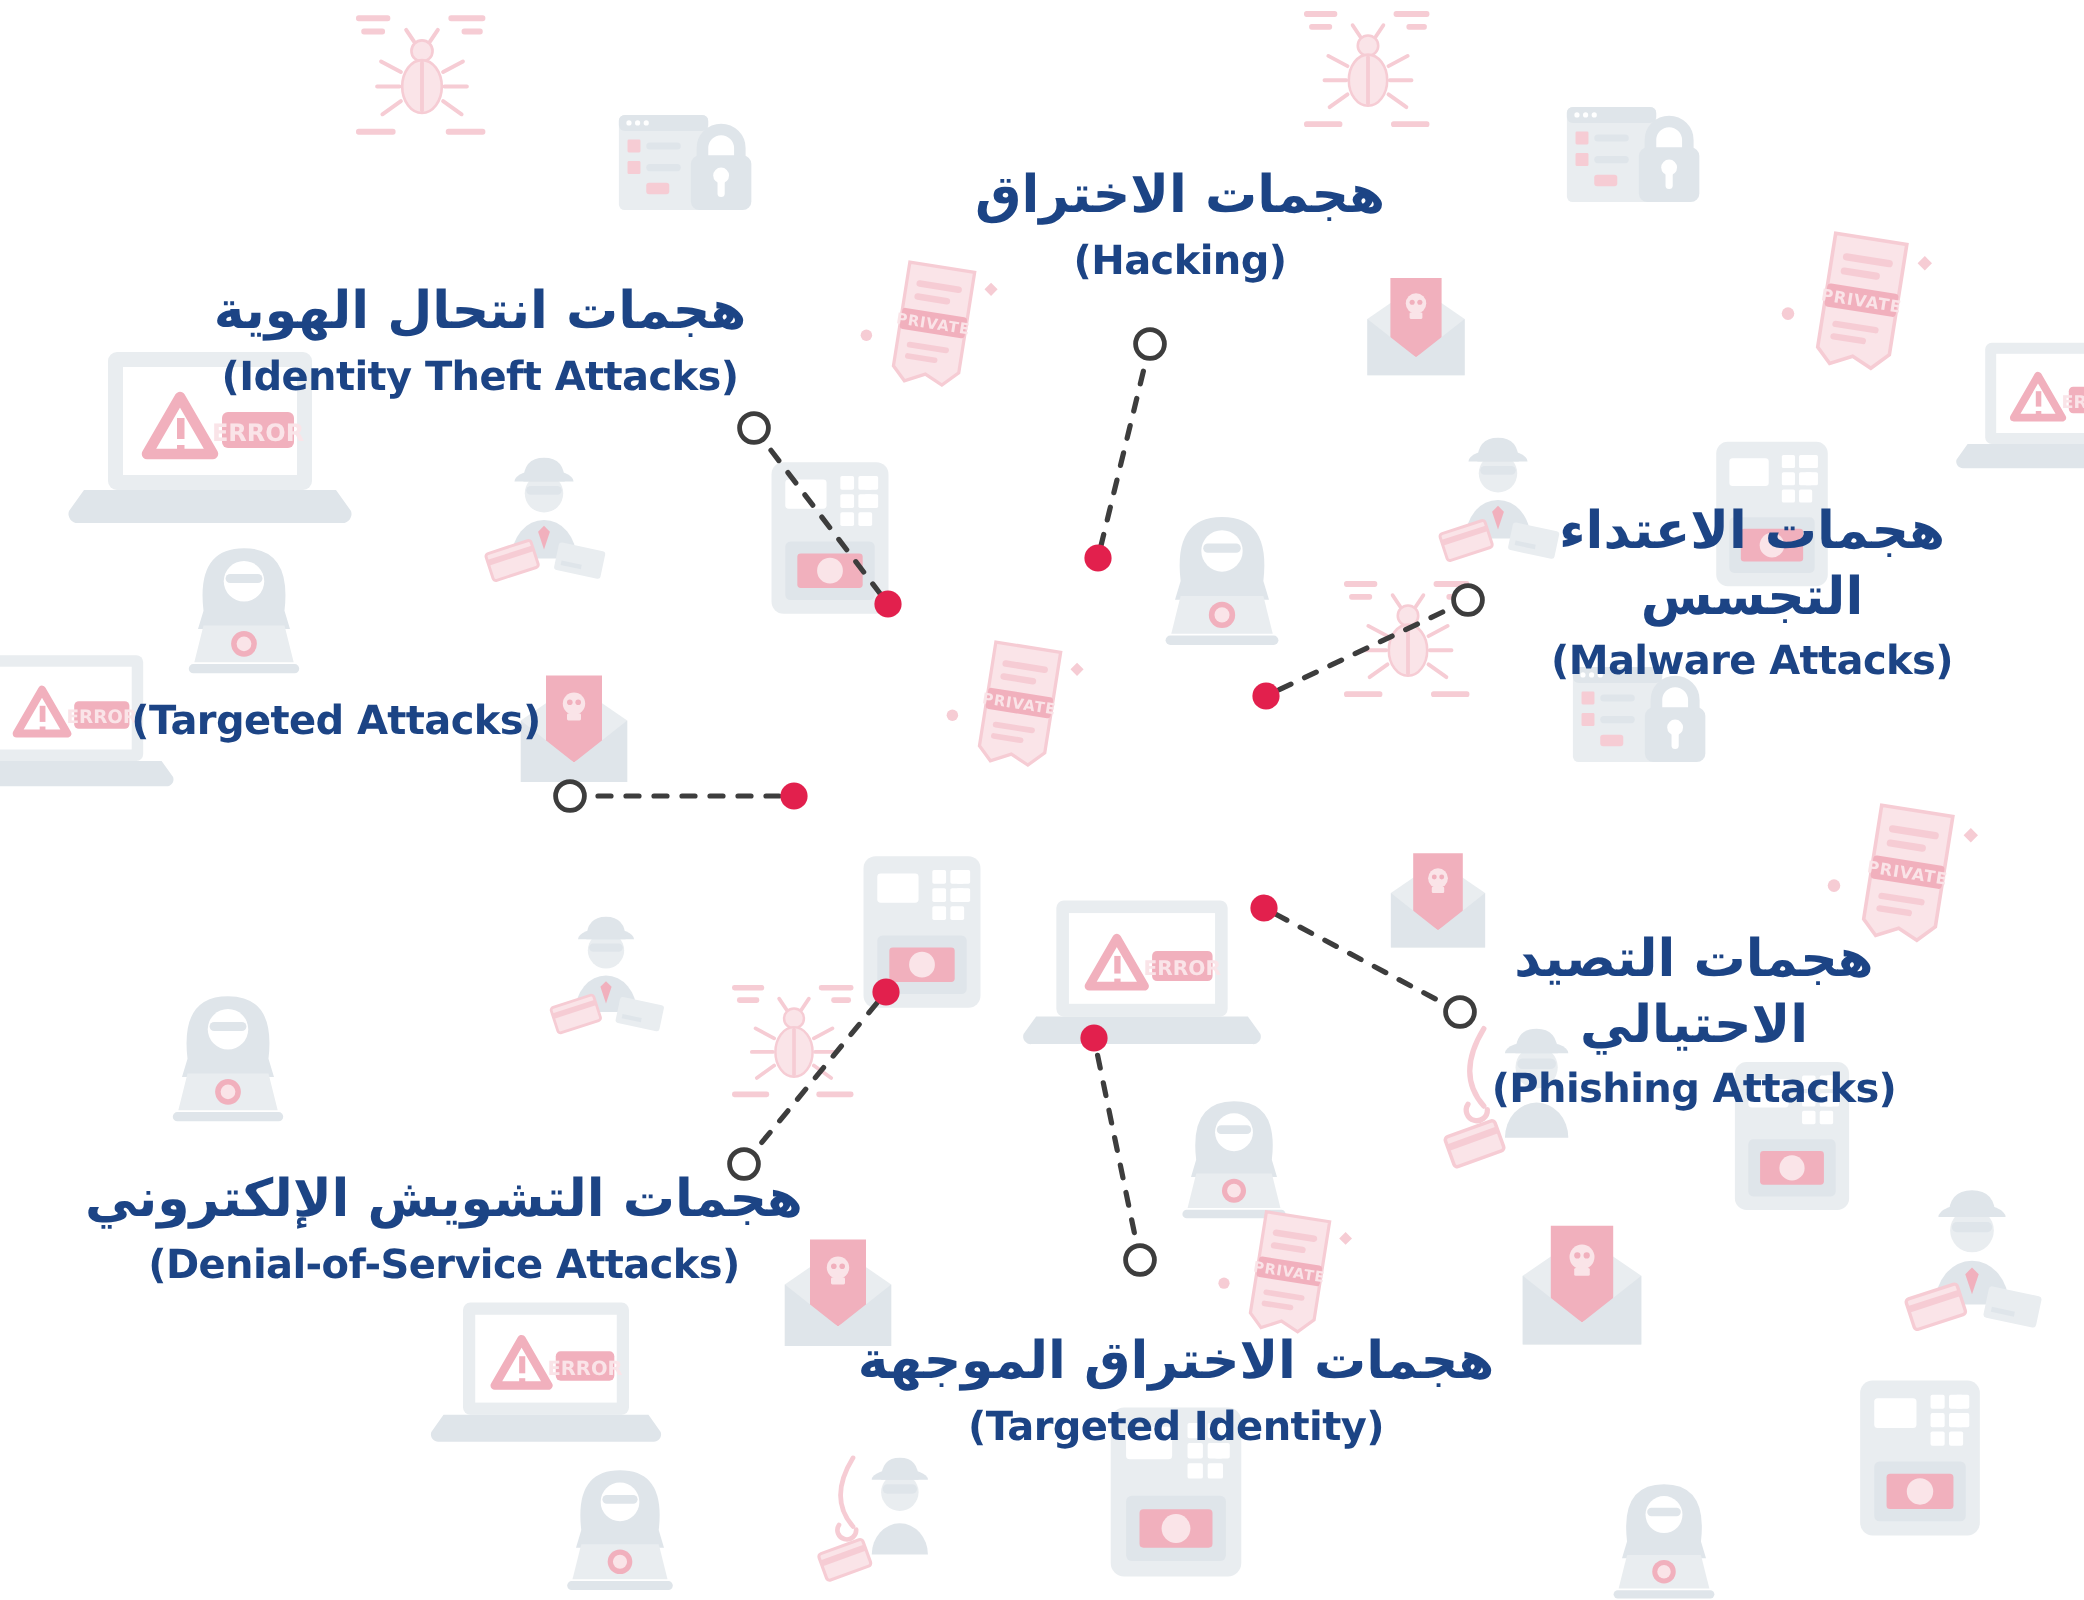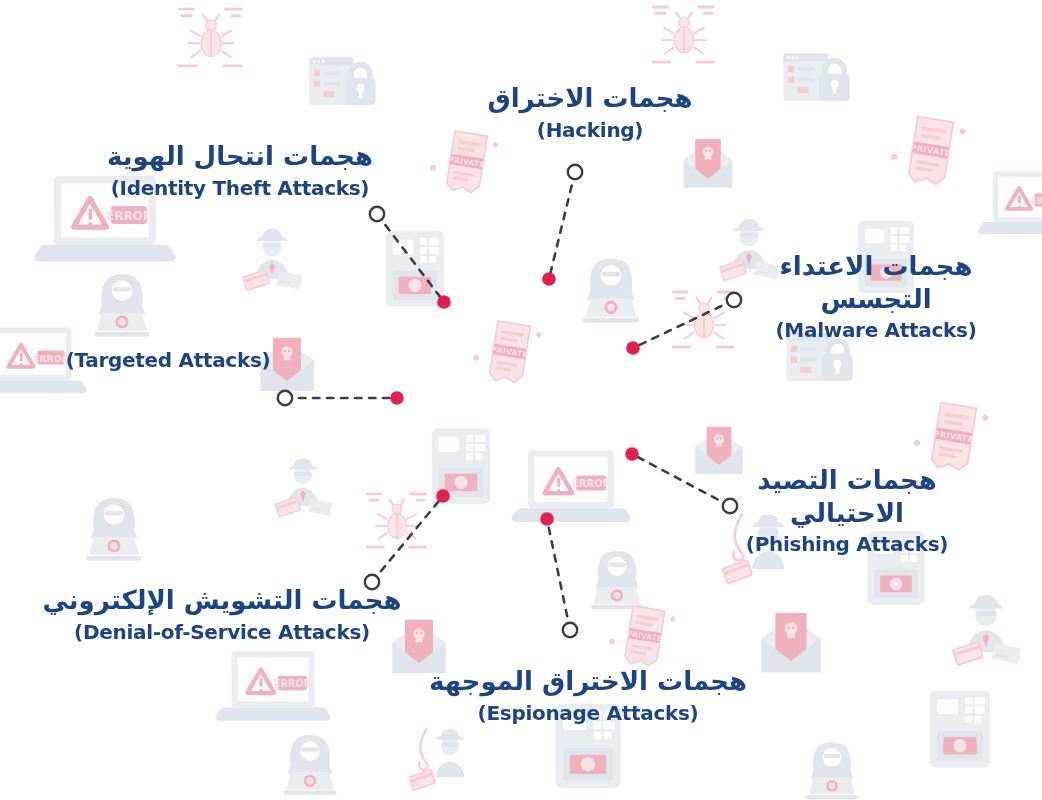--- a/index.html
+++ b/index.html
@@ -277,17 +277,17 @@
       <div class="attack-label" style="left: 847px; top: 464px;">
         <div class="ar" dir="rtl" lang="ar">هجمات التصيد الاحتيالي</div>
         <div class="en" dir="ltr">(Phishing Attacks)</div>
       </div>
       <div class="attack-label" style="left: 222px; top: 584px;">
         <div class="ar" dir="rtl" lang="ar">هجمات التشويش الإلكتروني</div>
         <div class="en" dir="ltr">(Denial-of-Service Attacks)</div>
       </div>
       <div class="attack-label" style="left: 588px; top: 645px; margin-top: 20px;">
         <div class="ar" dir="rtl" lang="ar">هجمات الاختراق الموجهة</div>
-        <div class="en" dir="ltr">(Espionage Attacks)</div>
+        <div class="en" dir="ltr">(Targeted Identity)</div>
       </div>
     </div>
 
 </div>
 
 </body></html>

